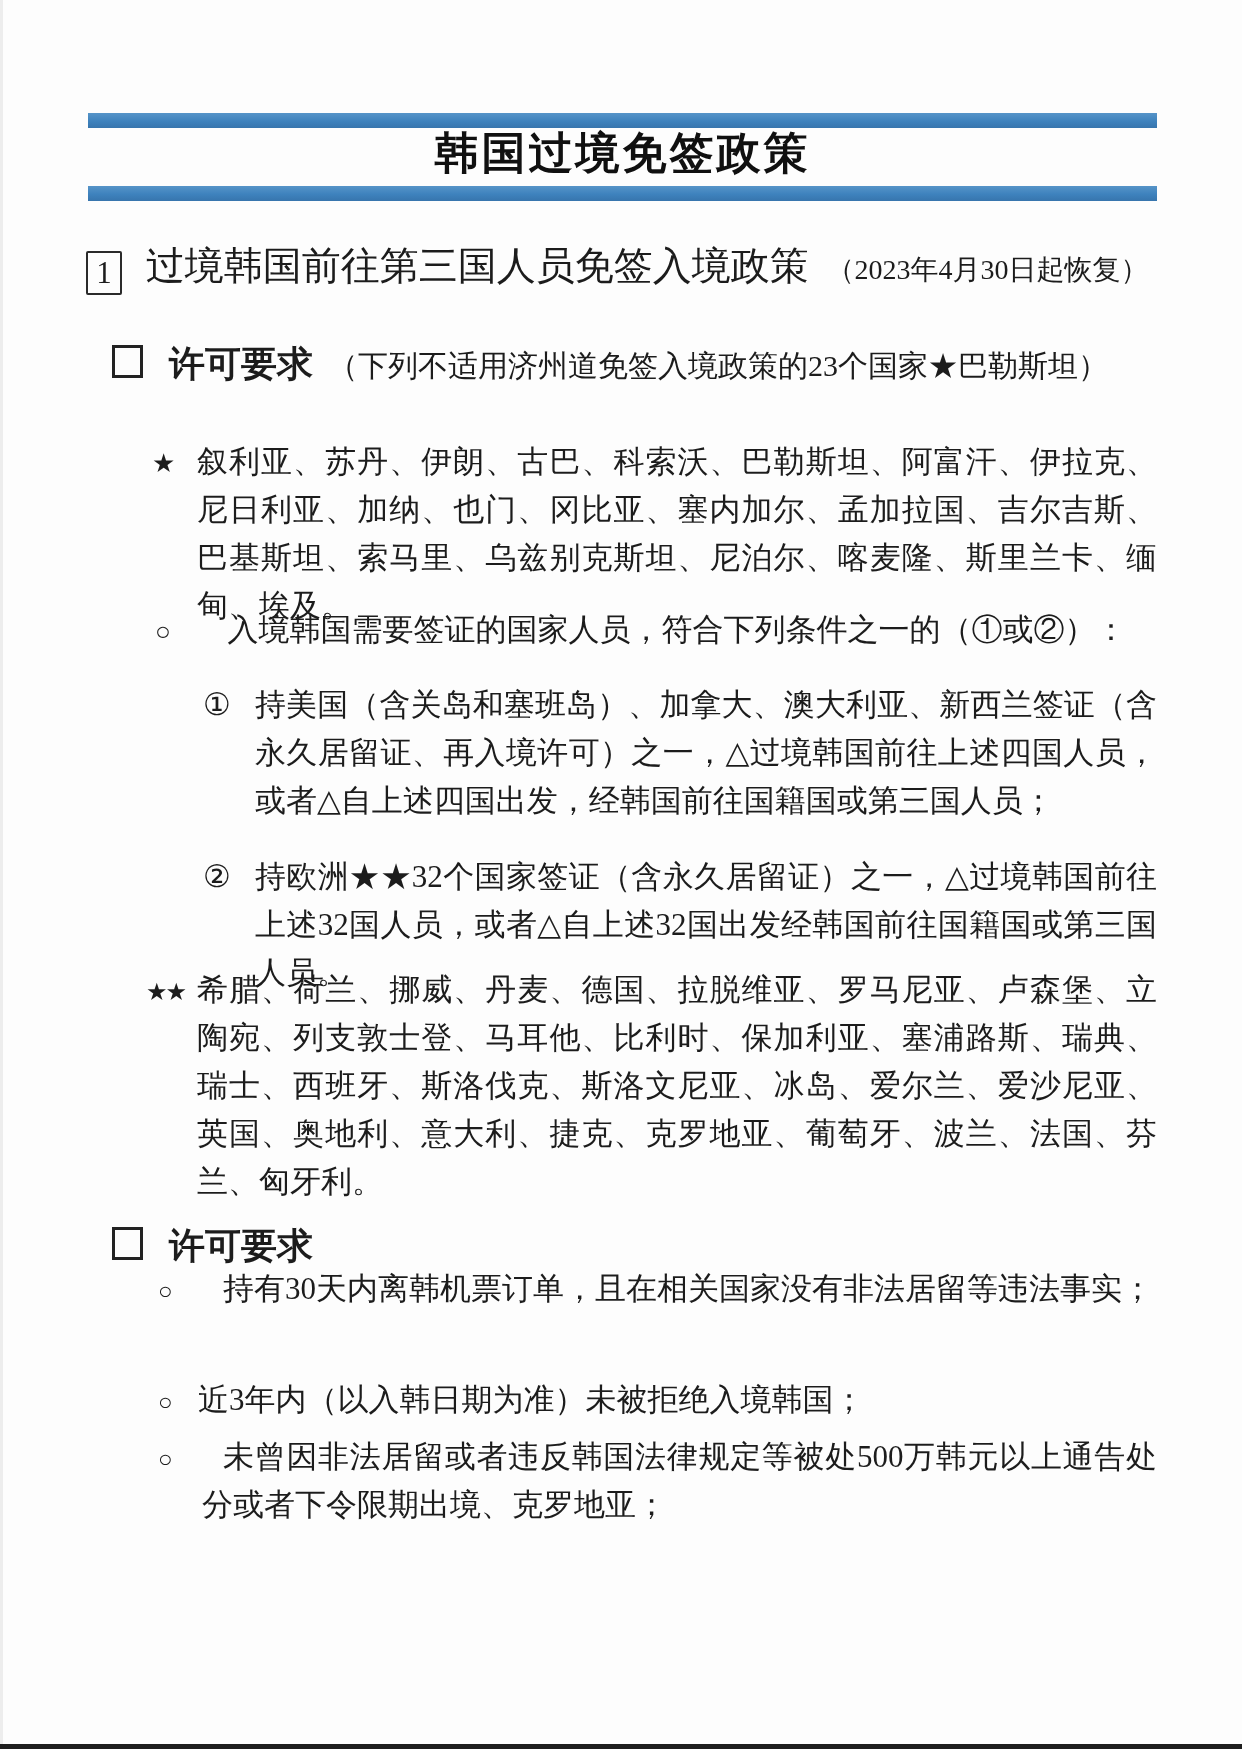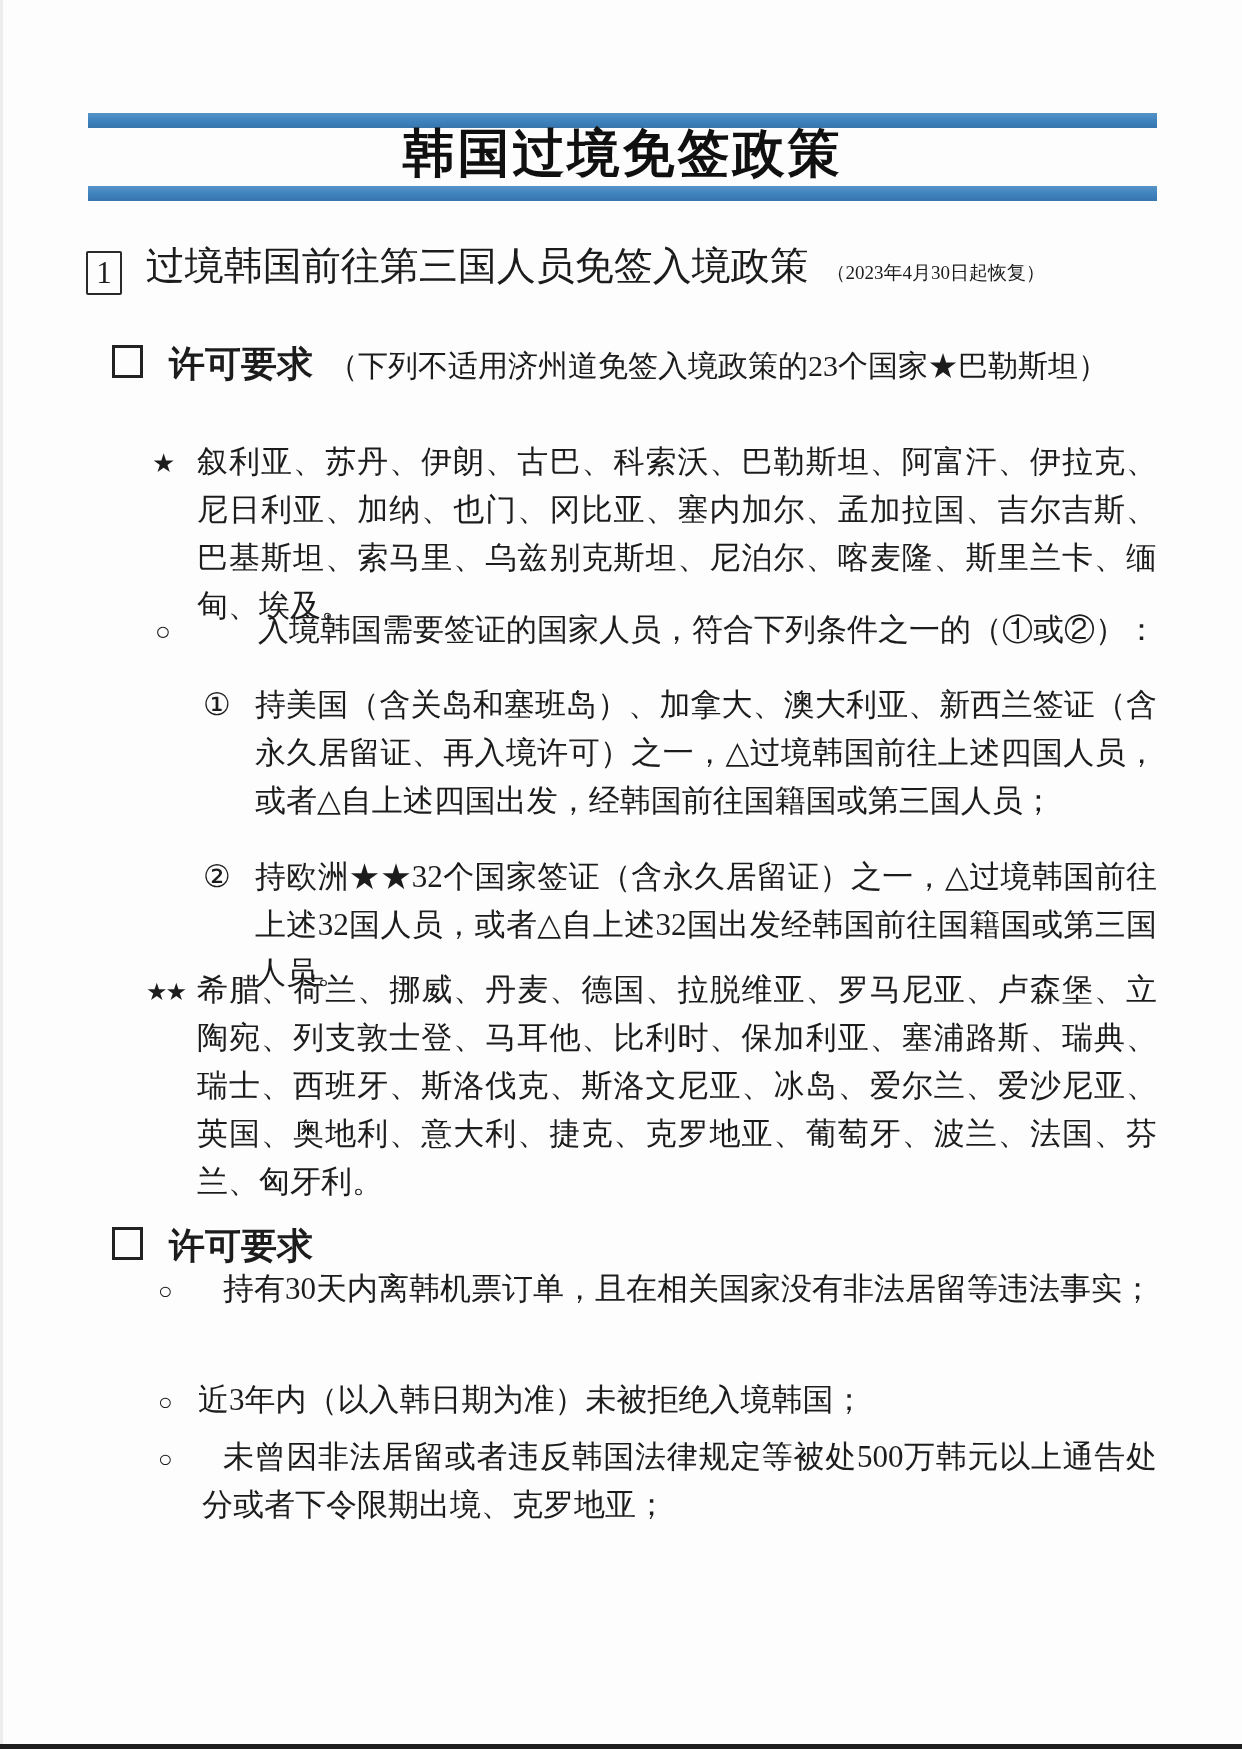--- a/index.html
+++ b/index.html
@@ -21,34 +21,34 @@
   }
   .rule{
     position:absolute;left:88px;width:1069px;height:15px;
     background:linear-gradient(#5694c8,var(--accent,#3e82bd) 55%,#3775ad);
   }
   .rule-top{top:113px;}
   .rule-bottom{top:186px;}
   .doc-title{
     position:absolute;left:88px;top:124px;width:1069px;margin:0;
     text-align:center;
-    font-size:52px;font-weight:bold;line-height:60px;
+    font-size:44px;font-weight:bold;line-height:60px;
     letter-spacing:3px;color:#101010;
   }
   .sec-heading{
     position:absolute;left:86px;top:240px;width:1071px;
     font-size:39px;line-height:52px;white-space:nowrap;
   }
   .num-box{
     display:inline-block;width:32px;height:40px;
     border:2px solid #2a2a2a;border-radius:2px;
     text-align:center;line-height:40px;font-size:31px;
     margin-right:14px;vertical-align:-4px;
   }
-  .sec-note{font-size:19px;margin-left:8px;}
+  .sec-note{font-size:28px;margin-left:8px;}
   .h2{
     position:absolute;left:112px;width:1045px;
     font-size:36px;font-weight:bold;line-height:48px;white-space:nowrap;
   }
   .h2-policy{top:340px;}
   .h2-permit{top:1222px;}
   .sq{
     display:inline-block;width:25px;height:27px;
     border:3px solid #222;
     margin-right:17px;vertical-align:-2px;
@@ -65,21 +65,21 @@
   .marker-lg{font-size:31px;}
   .text{
     flex:1 1 auto;
     text-align:justify;
     word-break:normal;
   }
   .row-excluded{left:152px;top:438px;width:1005px;}
   .row-excluded .marker{width:45px;}
   .row-intro{left:155px;top:606px;width:1002px;}
   .row-intro .marker{width:42px;}
-  .row-intro .text{text-align:right;white-space:nowrap;}
+  .row-intro .text{text-align:center;white-space:nowrap;}
   .row-cond1{left:203px;top:681px;width:954px;}
   .row-cond2{left:203px;top:853px;width:954px;}
   .row-cond1 .marker,.row-cond2 .marker{width:52px;}
   .row-europe{left:146px;top:966px;width:1011px;}
   .row-europe .marker{width:51px;font-size:24px;letter-spacing:-2px;}
   .row-p1{left:158px;top:1265px;width:999px;}
   .row-p2{left:158px;top:1376px;width:999px;}
   .row-p3{left:158px;top:1433px;width:999px;}
   .row-p1 .marker,.row-p3 .marker{width:44px;font-size:24px;}
   .row-p2 .marker{width:40px;font-size:24px;}

